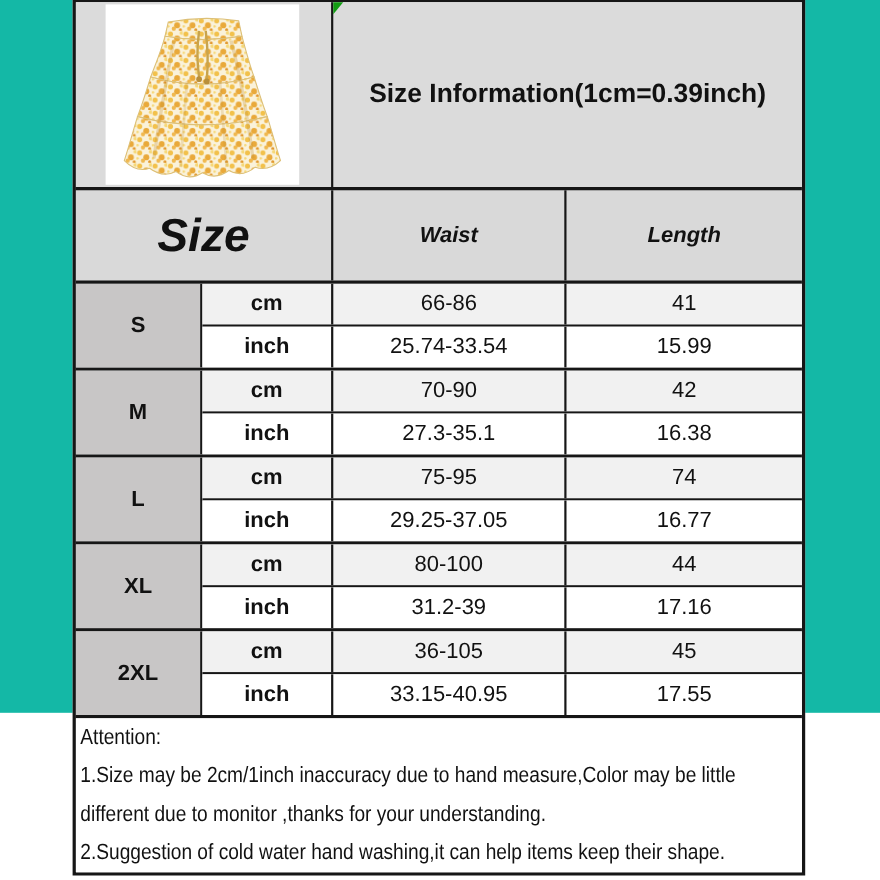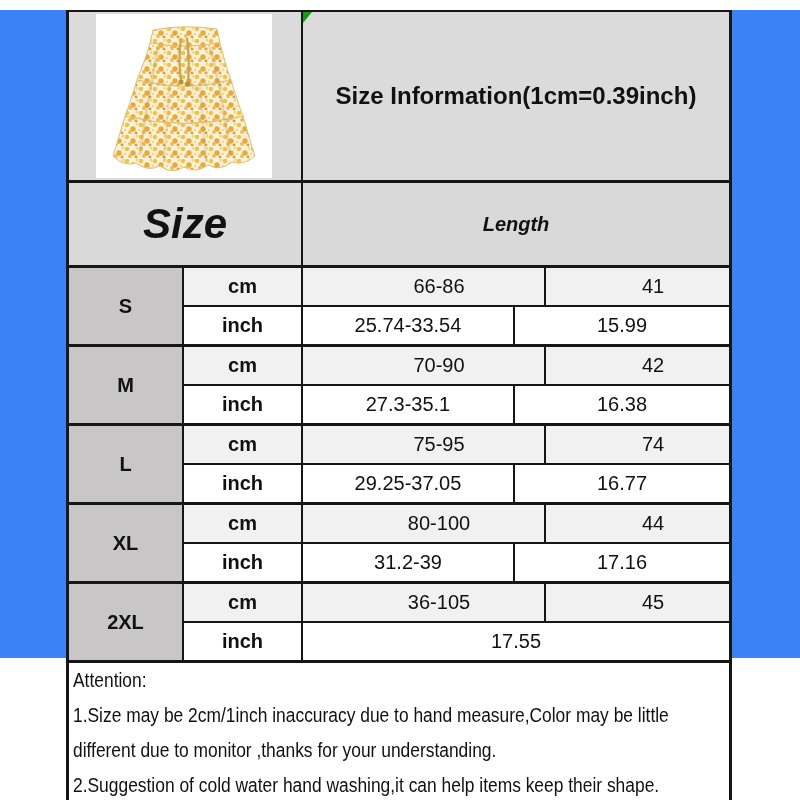--- a/index.html
+++ b/index.html
@@ -1,18 +1,18 @@
 <!DOCTYPE html>
 <html><head>
 <meta charset="utf-8">
 <style>
   * { margin:0; padding:0; box-sizing:border-box; }
   html,body { width:800px; height:800px; background:#ffffff;
               font-family:"Liberation Sans", sans-serif; color:#111; }
-  .canvas { position:relative; width:800px; height:648px; background:#3b82f6;margin-top:10px; }
+  .canvas { position:relative; width:800px; height:648px; background:#14b8a6; }
 
   .sheet { position:absolute; left:66px; top:0; width:666px; height:796px;
            border:3px solid #161616; border-top-width:2px;
            display:flex; flex-direction:column; background:#fff; }
 
   
   .top-row { height:171px; display:flex; border-bottom:3px solid #161616; position:relative; }
   .photo-cell { width:234px; background:#dbdbdb; border-right:2px solid #161616; position:relative; }
   .photo { position:absolute; left:27px; top:2px; width:176px; height:164px; background:#ffffff; }
   .photo svg { display:block; width:100%; height:100%; }
@@ -28,21 +28,21 @@
   .h-waist  { width:212px; border-right:2px solid #161616; font-size:20px; }
   .h-length { flex:1; font-size:20px; }
 
   
   .group { display:flex; height:79px; border-bottom:3px solid #161616; }
   .c-size { width:115px; background:#c8c6c6; border-right:2px solid #161616;
             display:flex; align-items:center; justify-content:center;
             font-weight:bold; font-size:20px; }
   .gr-rows { flex:1; display:flex; flex-direction:column; }
   .u-row { flex:1; display:flex; }
-  .u-row.cm   { background:#f1f1f1; border-bottom:2px solid #161616;gap:31px; }
+  .u-row.cm   { background:#f1f1f1; border-bottom:2px solid #161616; }
   .u-row.inch { background:#ffffff; }
   .u-row > div { display:flex; align-items:center; justify-content:center; font-size:20px; }
   .cell-unit   { width:119px; border-right:2px solid #161616; font-weight:bold; }
   .cell-waist  { width:212px; border-right:2px solid #161616; }
   .cell-length { flex:1; }
 
   
   .attention { flex:1; background:#fff; padding:0 0 0 4px; font-size:20px; }
   .attention .line { transform:scaleX(0.87); transform-origin:0 50%;
                      white-space:nowrap; line-height:35px; }
@@ -94,20 +94,21 @@
         </div>
       </div>
       <div class="title-cell">
         <div class="title-text">Size Information(1cm=0.39inch)</div>
       </div>
       <div class="corner-marker"></div>
     </div>
 
     <div class="head-row">
       <div class="h-size">Size</div>
+      <div class="h-waist">Waist</div>
       <div class="h-length">Length</div>
     </div>
 
     <div class="group">
       <div class="c-size">S</div>
       <div class="gr-rows">
         <div class="u-row cm">
           <div class="cell-unit">cm</div>
           <div class="cell-waist">66-86</div>
           <div class="cell-length">41</div>
@@ -171,20 +172,21 @@
     <div class="group">
       <div class="c-size">2XL</div>
       <div class="gr-rows">
         <div class="u-row cm">
           <div class="cell-unit">cm</div>
           <div class="cell-waist">36-105</div>
           <div class="cell-length">45</div>
         </div>
         <div class="u-row inch">
           <div class="cell-unit">inch</div>
+          <div class="cell-waist">33.15-40.95</div>
           <div class="cell-length">17.55</div>
         </div>
       </div>
     </div>
 
     <div class="attention">
       <div class="line">Attention:</div>
       <div class="line">1.Size may be 2cm/1inch inaccuracy due to hand measure,Color may be little</div>
       <div class="line">different due to monitor ,thanks for your understanding.</div>
       <div class="line">2.Suggestion of cold water hand washing,it can help items keep their shape.</div>

